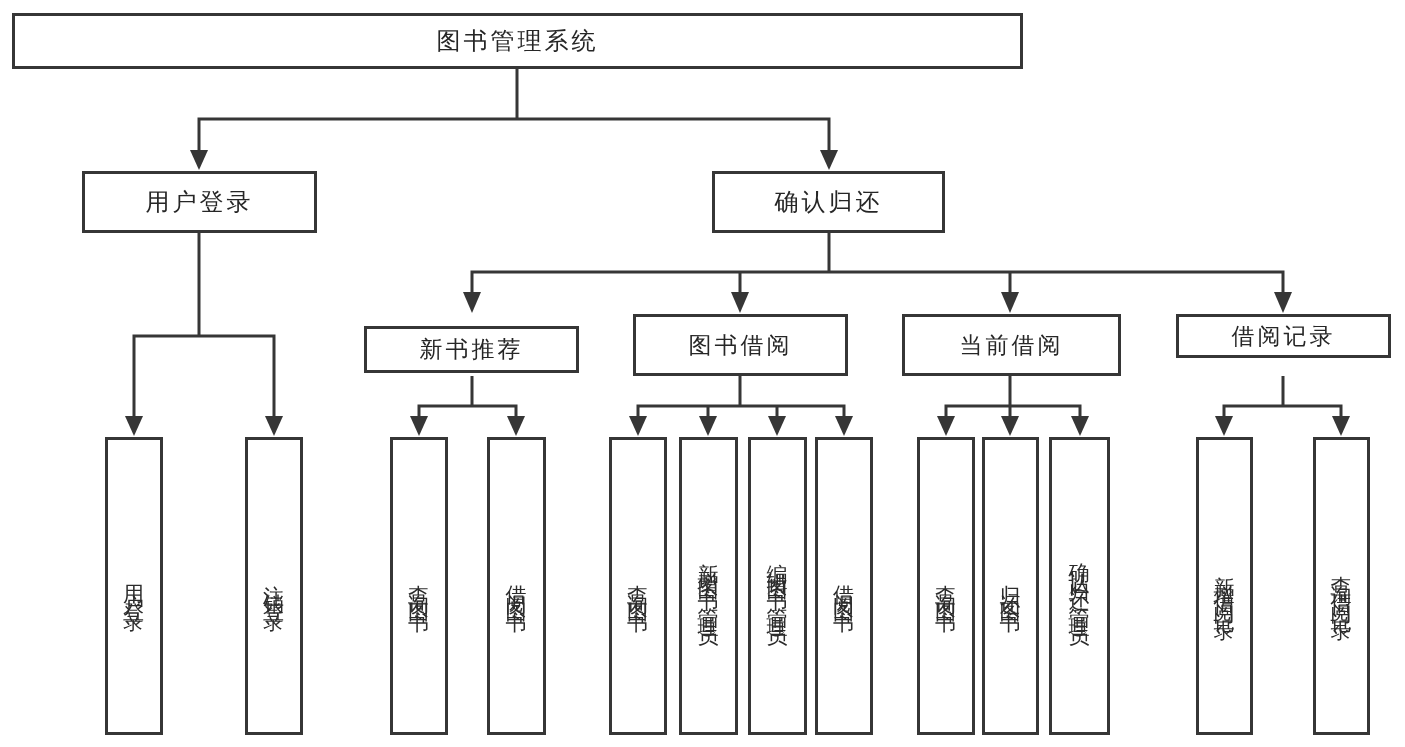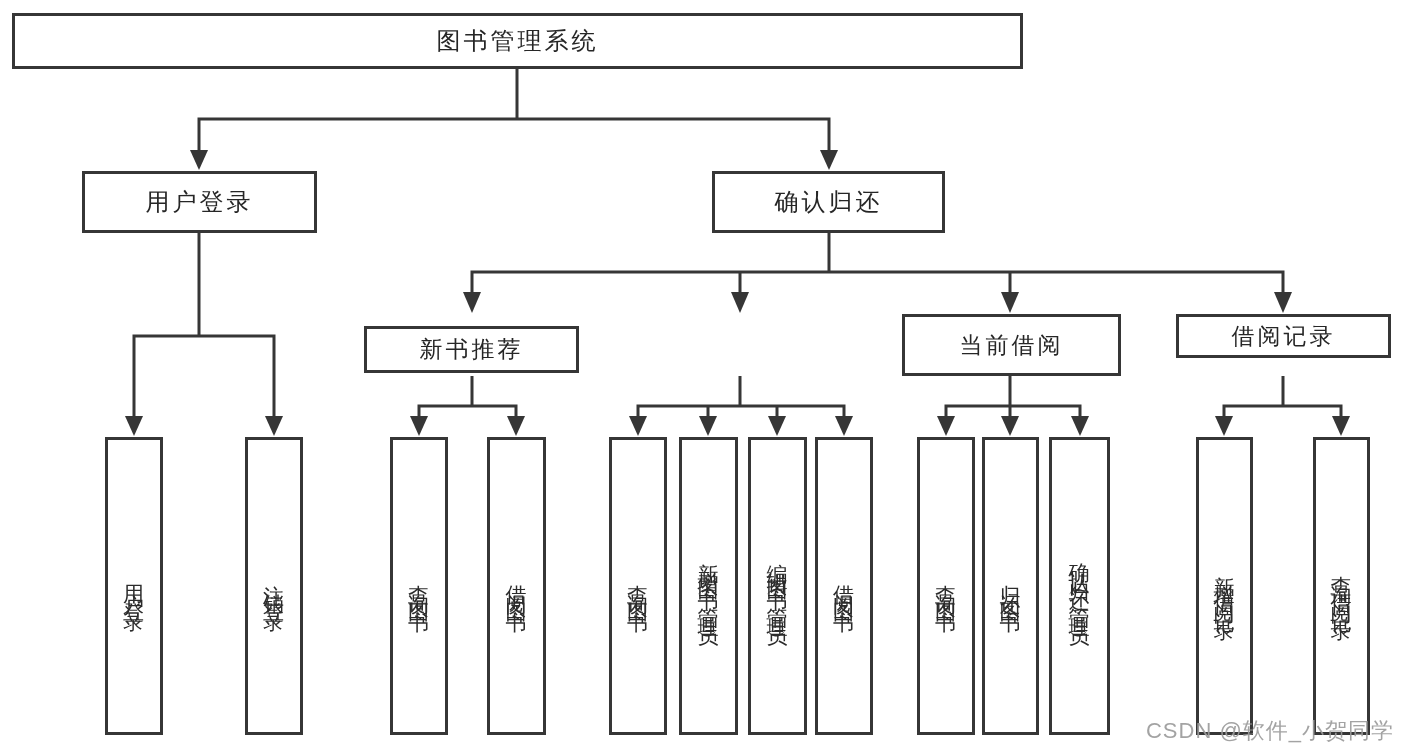--- a/index.html
+++ b/index.html
@@ -122,20 +122,23 @@
   <div class="node" style="left:82px; top:171px; width:235px; height:62px;">
     <span class="hlabel">用户登录</span>
   </div>
   <div class="node" style="left:712px; top:171px; width:233px; height:62px;">
     <span class="hlabel">确认归还</span>
   </div>
 
   <div class="node" style="left:364px; top:314px; width:215px; height:47px;margin-top:12px;">
     <span class="hlabel-sm">新书推荐</span>
   </div>
+  <div class="node" style="left:633px; top:314px; width:215px; height:62px;">
+    <span class="hlabel-sm">图书借阅</span>
+  </div>
   <div class="node" style="left:902px; top:314px; width:219px; height:62px;">
     <span class="hlabel-sm">当前借阅</span>
   </div>
   <div class="node" style="left:1176px; top:314px; width:215px; height:44px;font-family:Liberation Mono, monospace;">
     <span class="hlabel-sm">借阅记录</span>
   </div>
 
   <div class="node leaf" style="left:105px;">
     <span class="vtext">用户登录</span>
   </div>
@@ -173,15 +176,14 @@
     <span class="vtext">确认归还（管理员）</span>
   </div>
 
   <div class="node leaf" style="left:1196px; width:57px;">
     <span class="vtext">新增借阅记录</span>
   </div>
   <div class="node leaf" style="left:1313px; width:57px;">
     <span class="vtext">查询借阅记录</span>
   </div>
 
-  <div class="watermark">CSDN @软件_小贺同学</div>
 
 </div>
 
 </body></html>

